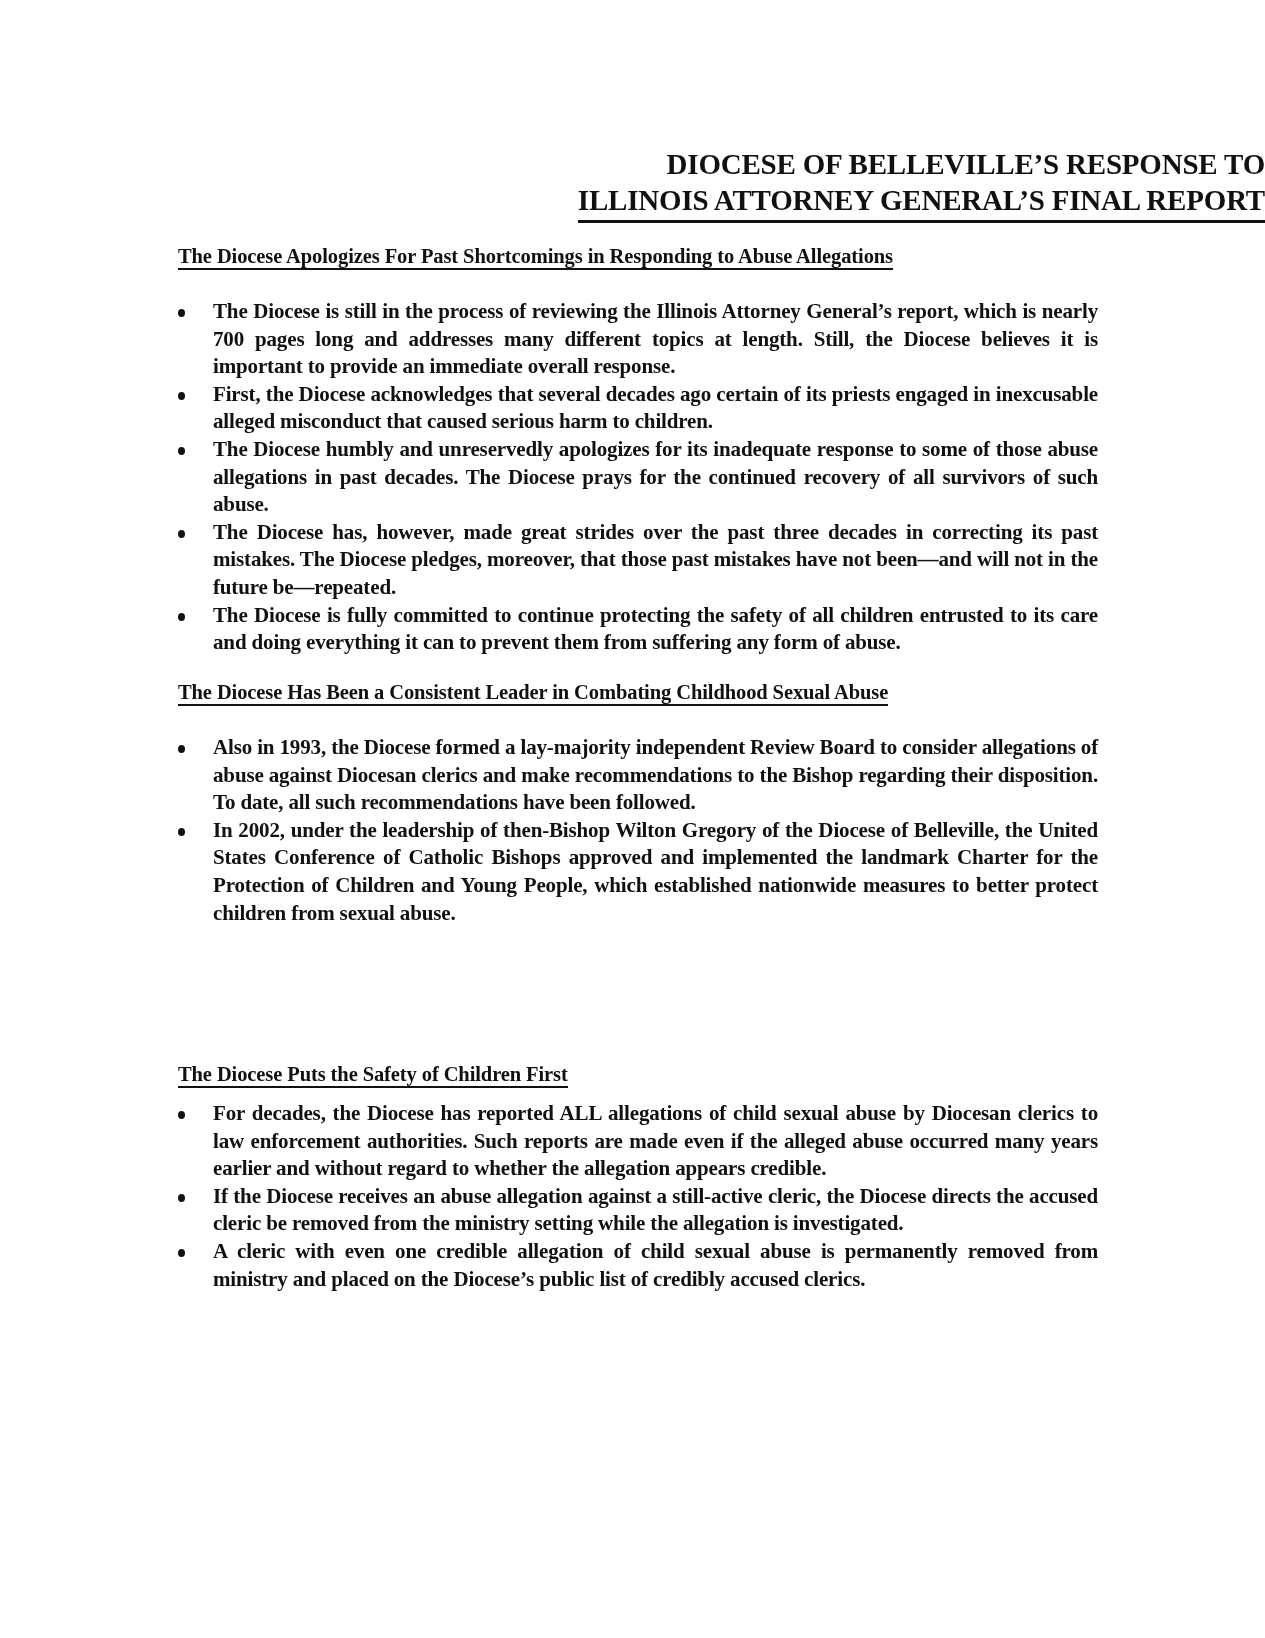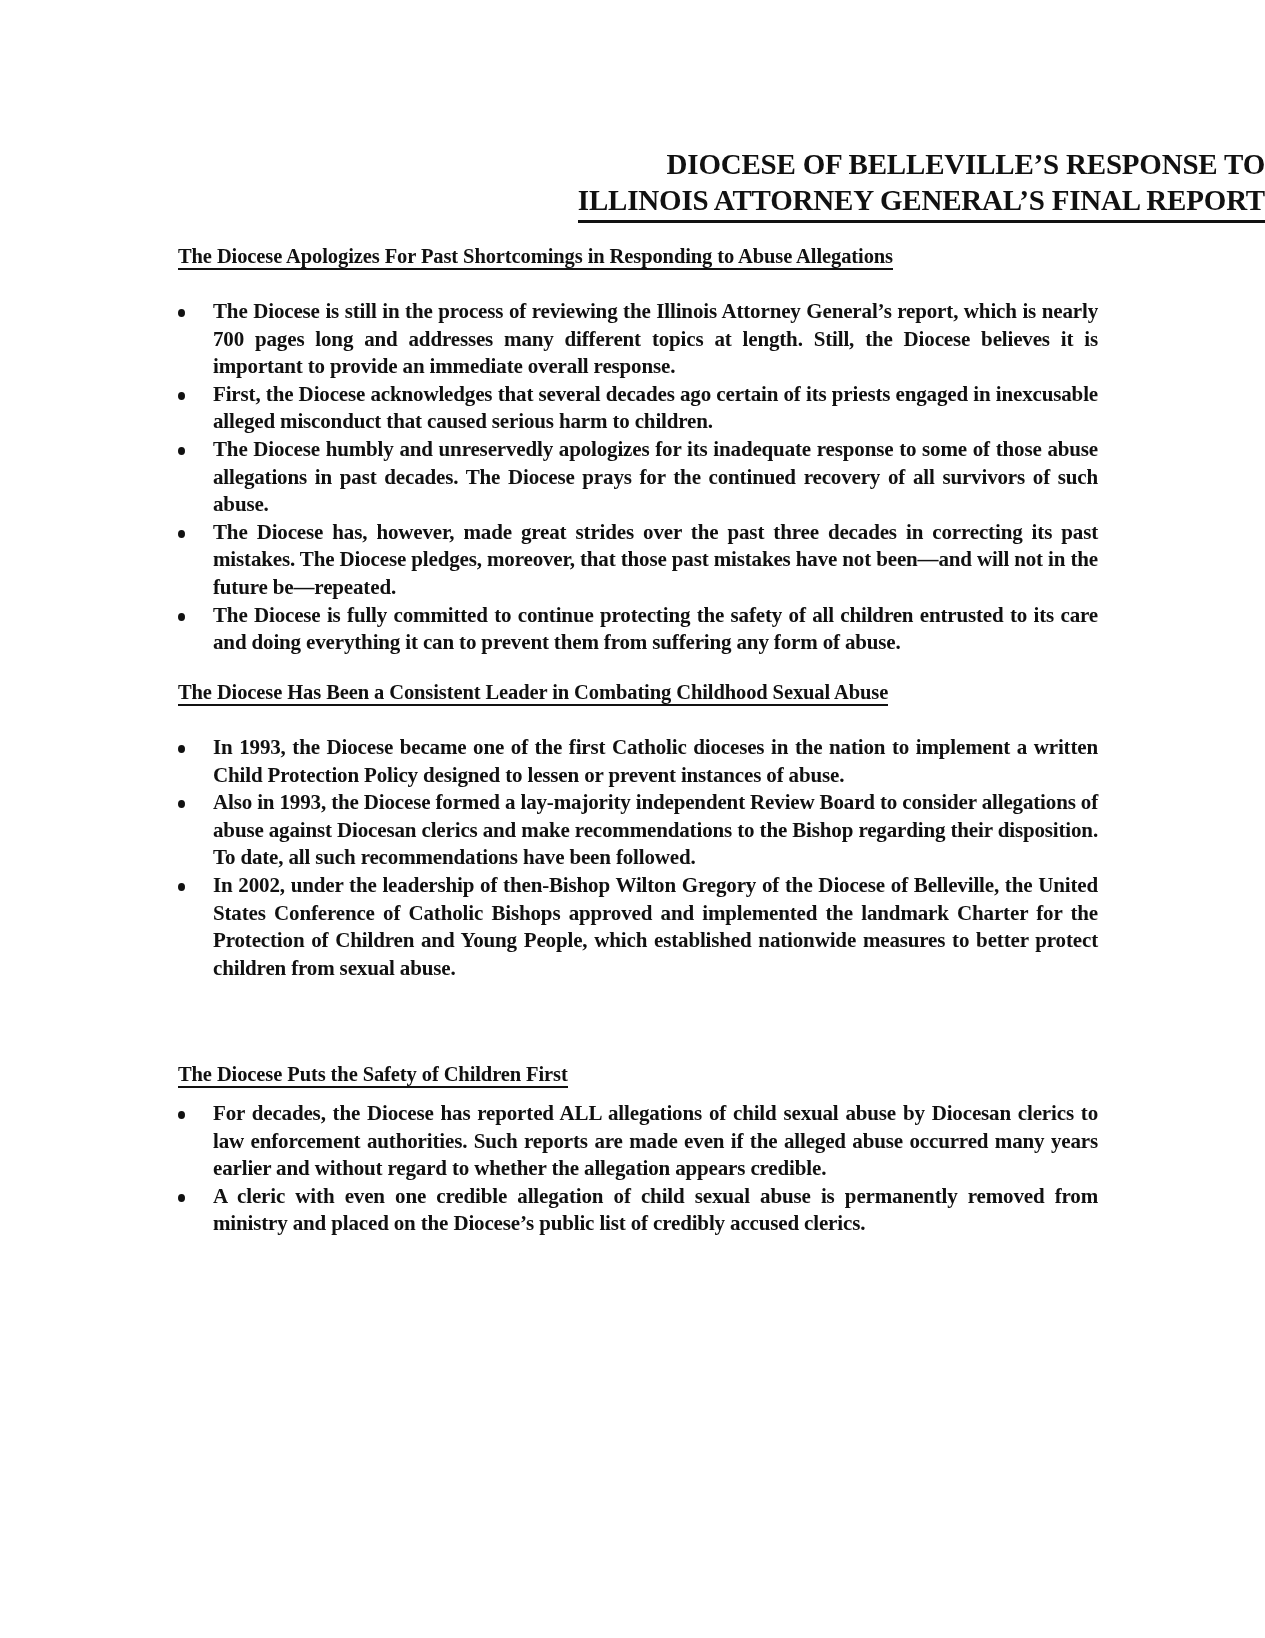--- a/index.html
+++ b/index.html
@@ -120,40 +120,40 @@
         <span class="bullet-text">The Diocese is fully committed to continue protecting the safety of all children entrusted to its care and doing everything it can to prevent them from suffering any form of abuse.</span>
       </li>
     </ul>
   </div>
 
   <div class="section" id="sec2">
     <h2 class="section-heading">The Diocese Has Been a Consistent Leader in Combating Childhood Sexual Abuse</h2>
     <ul class="bullets">
       <li class="bullet-item">
         <span class="bullet-dot"></span>
-        <span class="bullet-text">In 1993, the Diocese became one of the first Catholic dioceses in the nation to implement a written Child Protection Policy designed to lessen or prevent instances of abuse.</span>
-      </li>
-      <li class="bullet-item">
-        <span class="bullet-dot"></span>
         <span class="bullet-text">Also in 1993, the Diocese formed a lay-majority independent Review Board to consider allegations of abuse against Diocesan clerics and make recommendations to the Bishop regarding their disposition.  To date, all such recommendations have been followed.</span>
       </li>
       <li class="bullet-item">
         <span class="bullet-dot"></span>
         <span class="bullet-text">In 2002, under the leadership of then-Bishop Wilton Gregory of the Diocese of Belleville, the United States Conference of Catholic Bishops approved and implemented the landmark Charter for the Protection of Children and Young People, which established nationwide measures to better protect children from sexual abuse.</span>
       </li>
     </ul>
   </div>
 
   <div class="section" id="sec3">
     <h2 class="section-heading">The Diocese Puts the Safety of Children First</h2>
     <ul class="bullets">
       <li class="bullet-item">
         <span class="bullet-dot"></span>
         <span class="bullet-text">For decades, the Diocese has reported ALL allegations of child sexual abuse by Diocesan clerics to law enforcement authorities. Such reports are made even if the alleged abuse occurred many years earlier and without regard to whether the allegation appears credible.</span>
       </li>
       <li class="bullet-item">
         <span class="bullet-dot"></span>
+        <span class="bullet-text">If the Diocese receives an abuse allegation against a still-active cleric, the Diocese directs the accused cleric be removed from the ministry setting while the allegation is investigated.</span>
+      </li>
+      <li class="bullet-item">
+        <span class="bullet-dot"></span>
         <span class="bullet-text">A cleric with even one credible allegation of child sexual abuse is permanently removed from ministry and placed on the Diocese’s public list of credibly accused clerics.</span>
       </li>
     </ul>
   </div>
 
 </div>
 
 </body></html>

